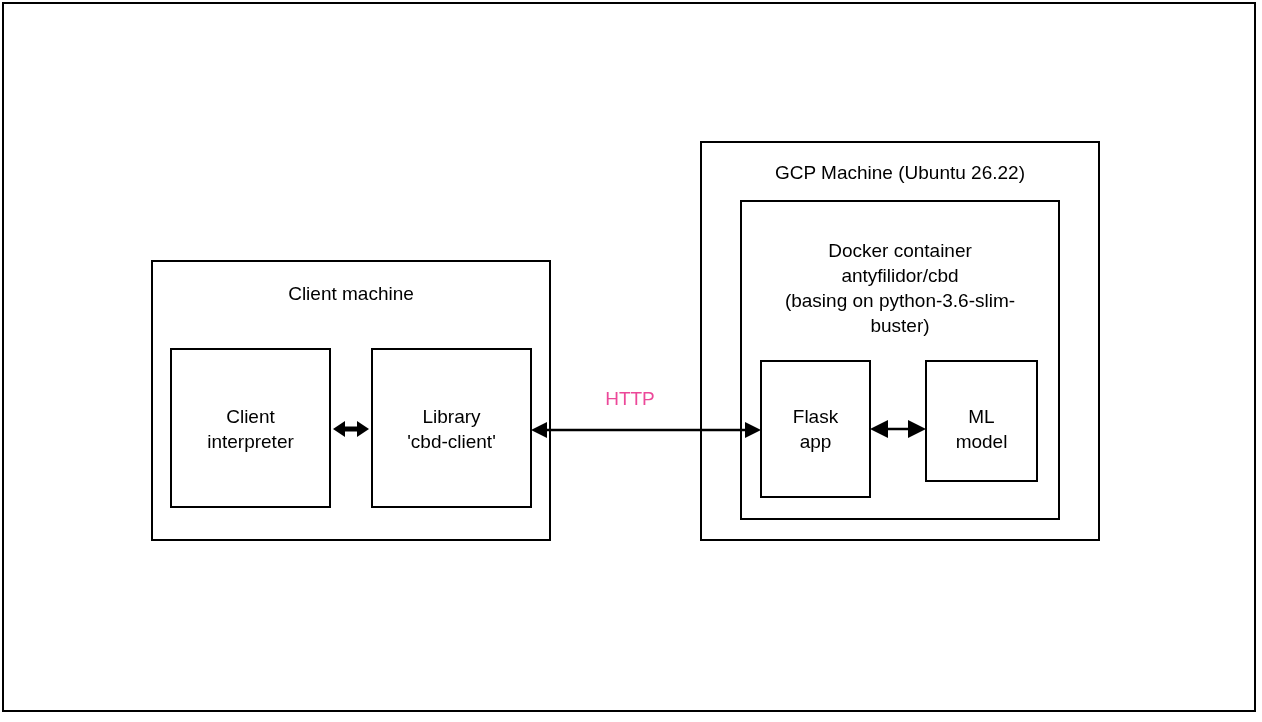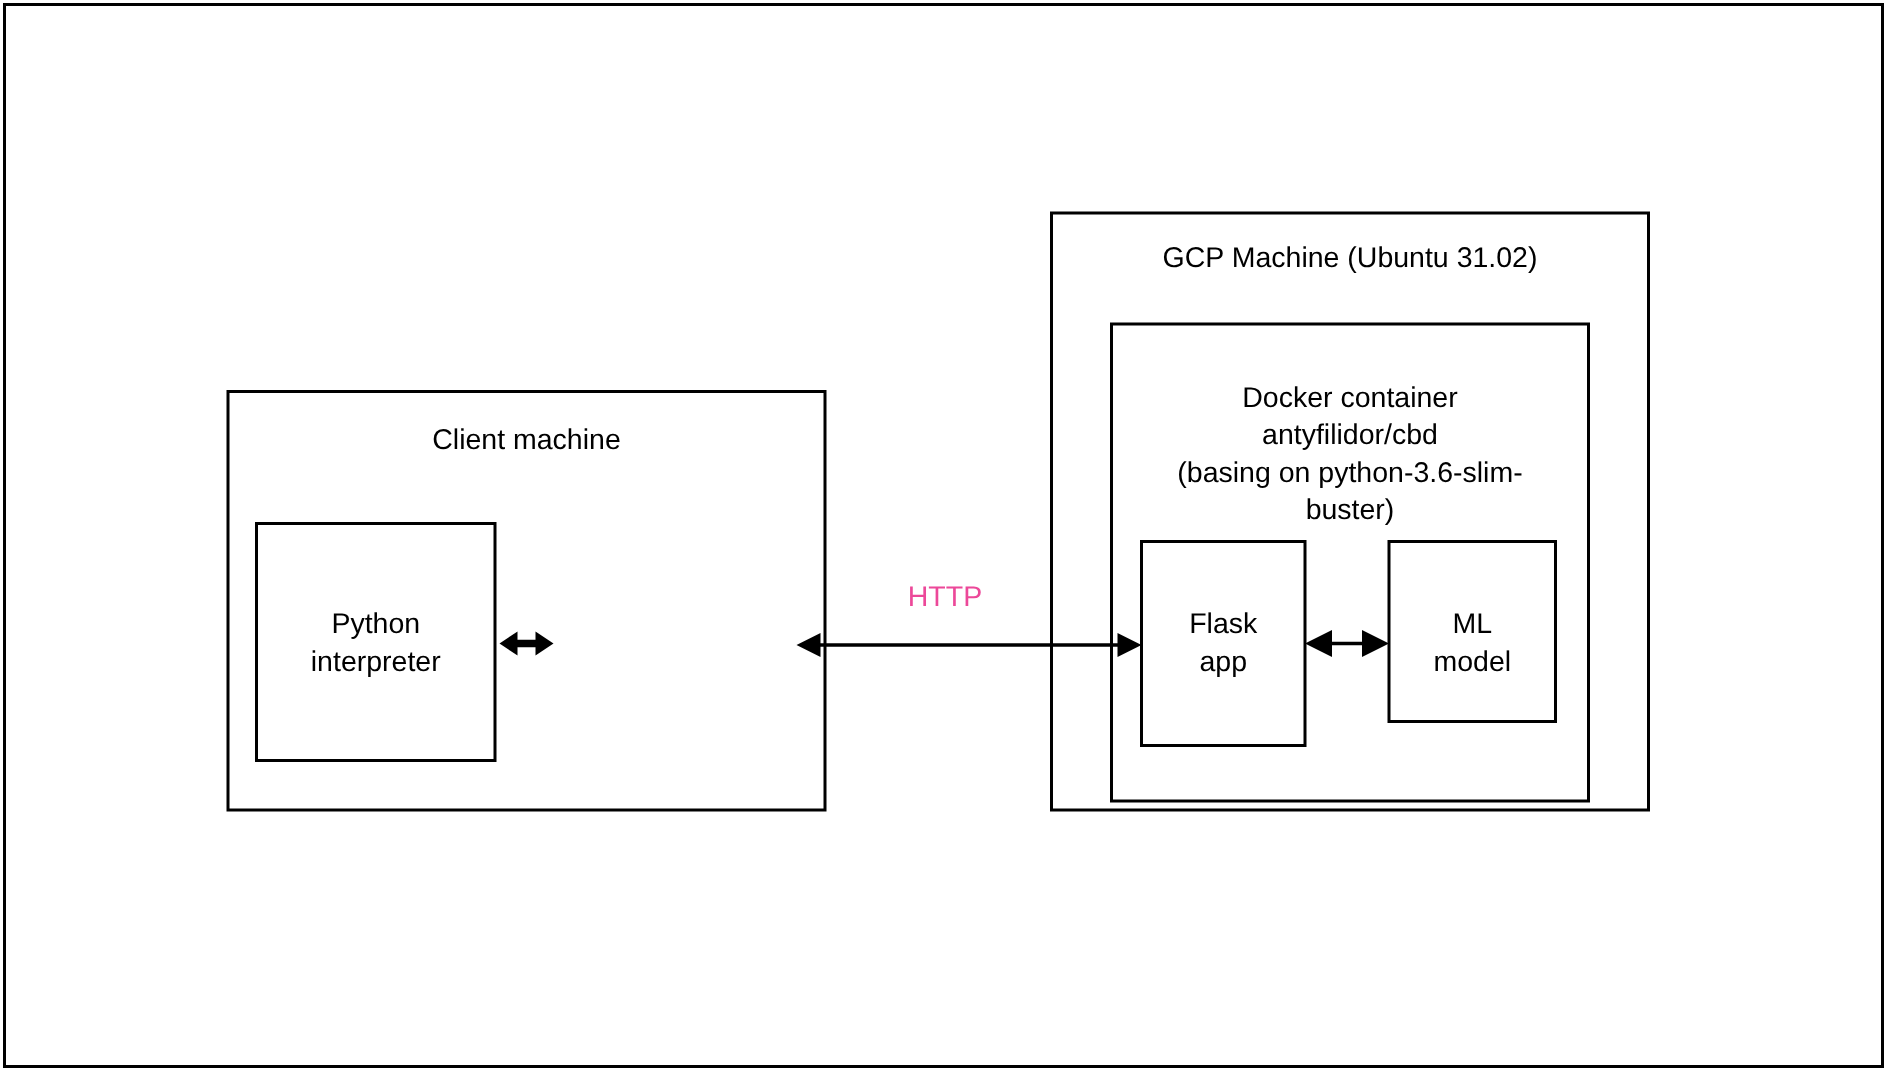--- a/index.html
+++ b/index.html
@@ -93,21 +93,20 @@
     height: 400px;
   }
   #gcp-machine-title {
     top: 17px;
   }
   #docker-container {
     left: 740px;
     top: 200px;
     width: 320px;
     height: 320px;
-    margin-top: 15px;
   }
   #docker-container-title {
     top: 36px;
   }
   #flask-app {
     left: 760px;
     top: 360px;
     width: 111px;
     height: 138px;
   }
@@ -161,27 +160,31 @@
 
 <div id="canvas">
 
   <div class="frame"></div>
 
   <div class="box" id="client-machine">
     <div class="box-title" id="client-machine-title">Client machine</div>
   </div>
 
   <div class="box" id="python-interpreter">
-    <div class="leaf-label" id="python-interpreter-label">Python
+    <div class="leaf-label" id="python-interpreter-label">Client
 interpreter</div>
   </div>
 
+  <div class="box" id="library-cbd-client">
+    <div class="leaf-label" id="library-cbd-client-label">Library
+'cbd-client'</div>
+  </div>
 
   <div class="box" id="gcp-machine">
-    <div class="box-title" id="gcp-machine-title">GCP Machine (Ubuntu 31.02)</div>
+    <div class="box-title" id="gcp-machine-title">GCP Machine (Ubuntu 26.22)</div>
   </div>
 
   <div class="box" id="docker-container">
     <div class="box-title" id="docker-container-title">Docker container
 antyfilidor/cbd
 (basing on python-3.6-slim-
 buster)</div>
   </div>
 
   <div class="box" id="flask-app">

